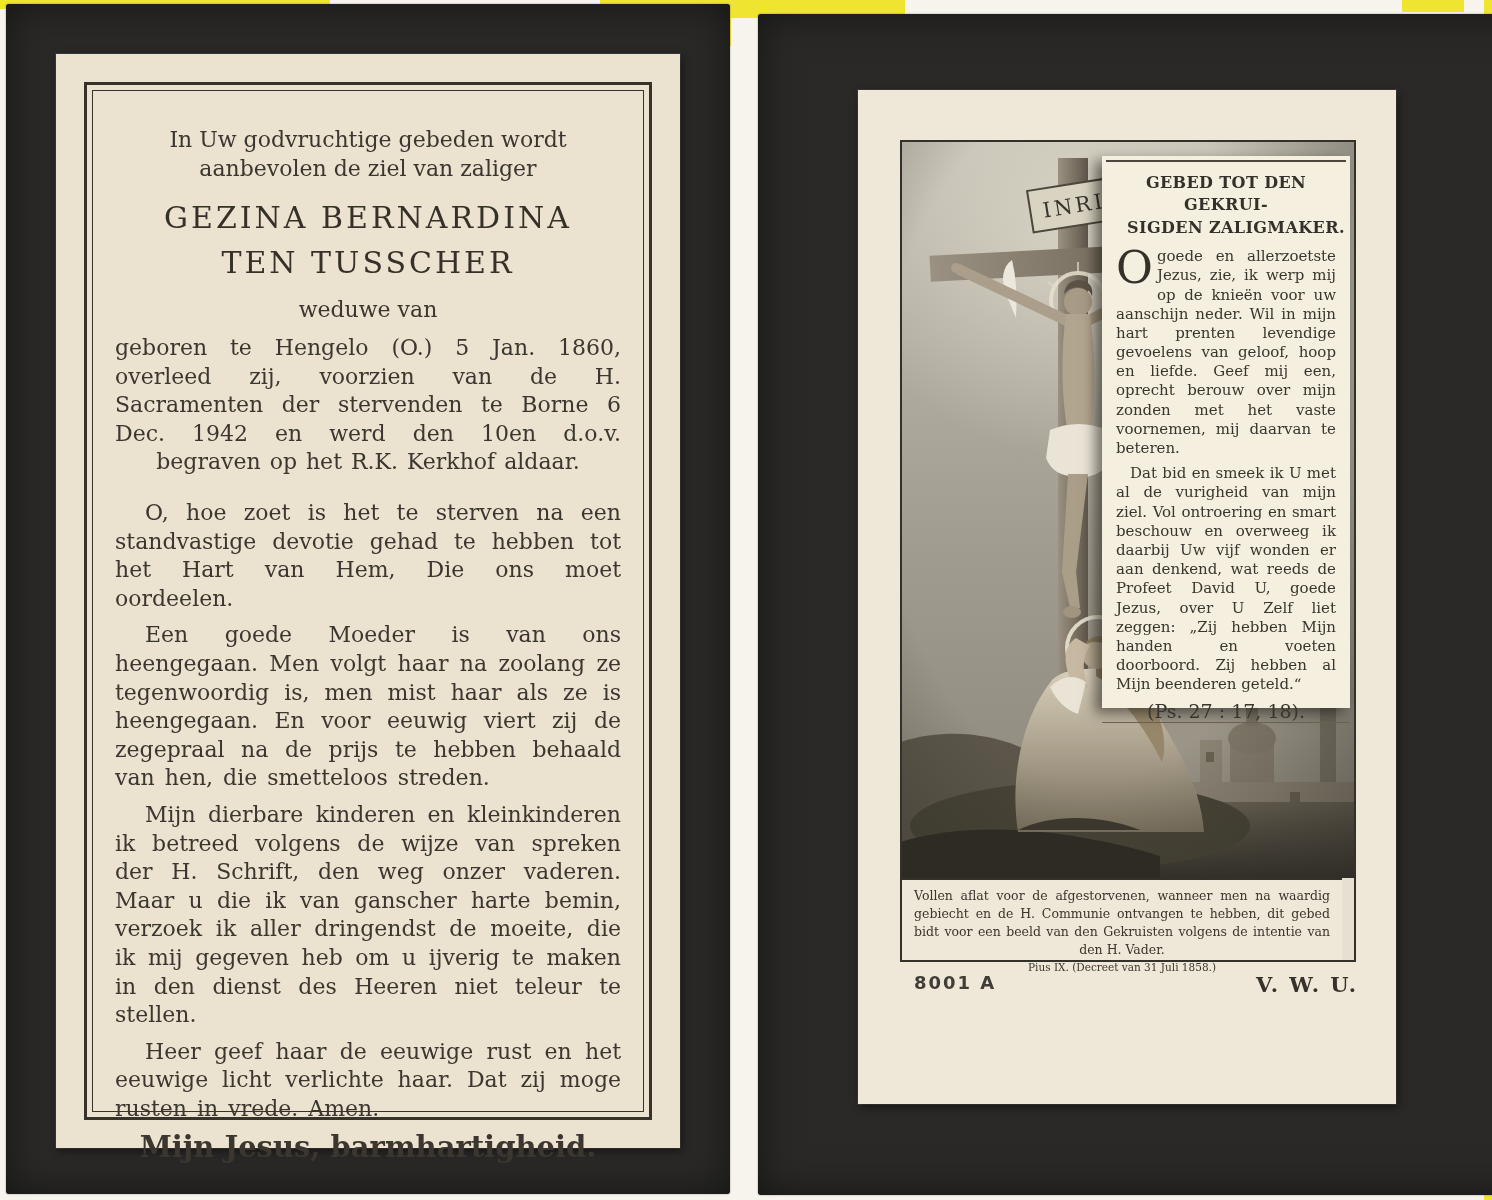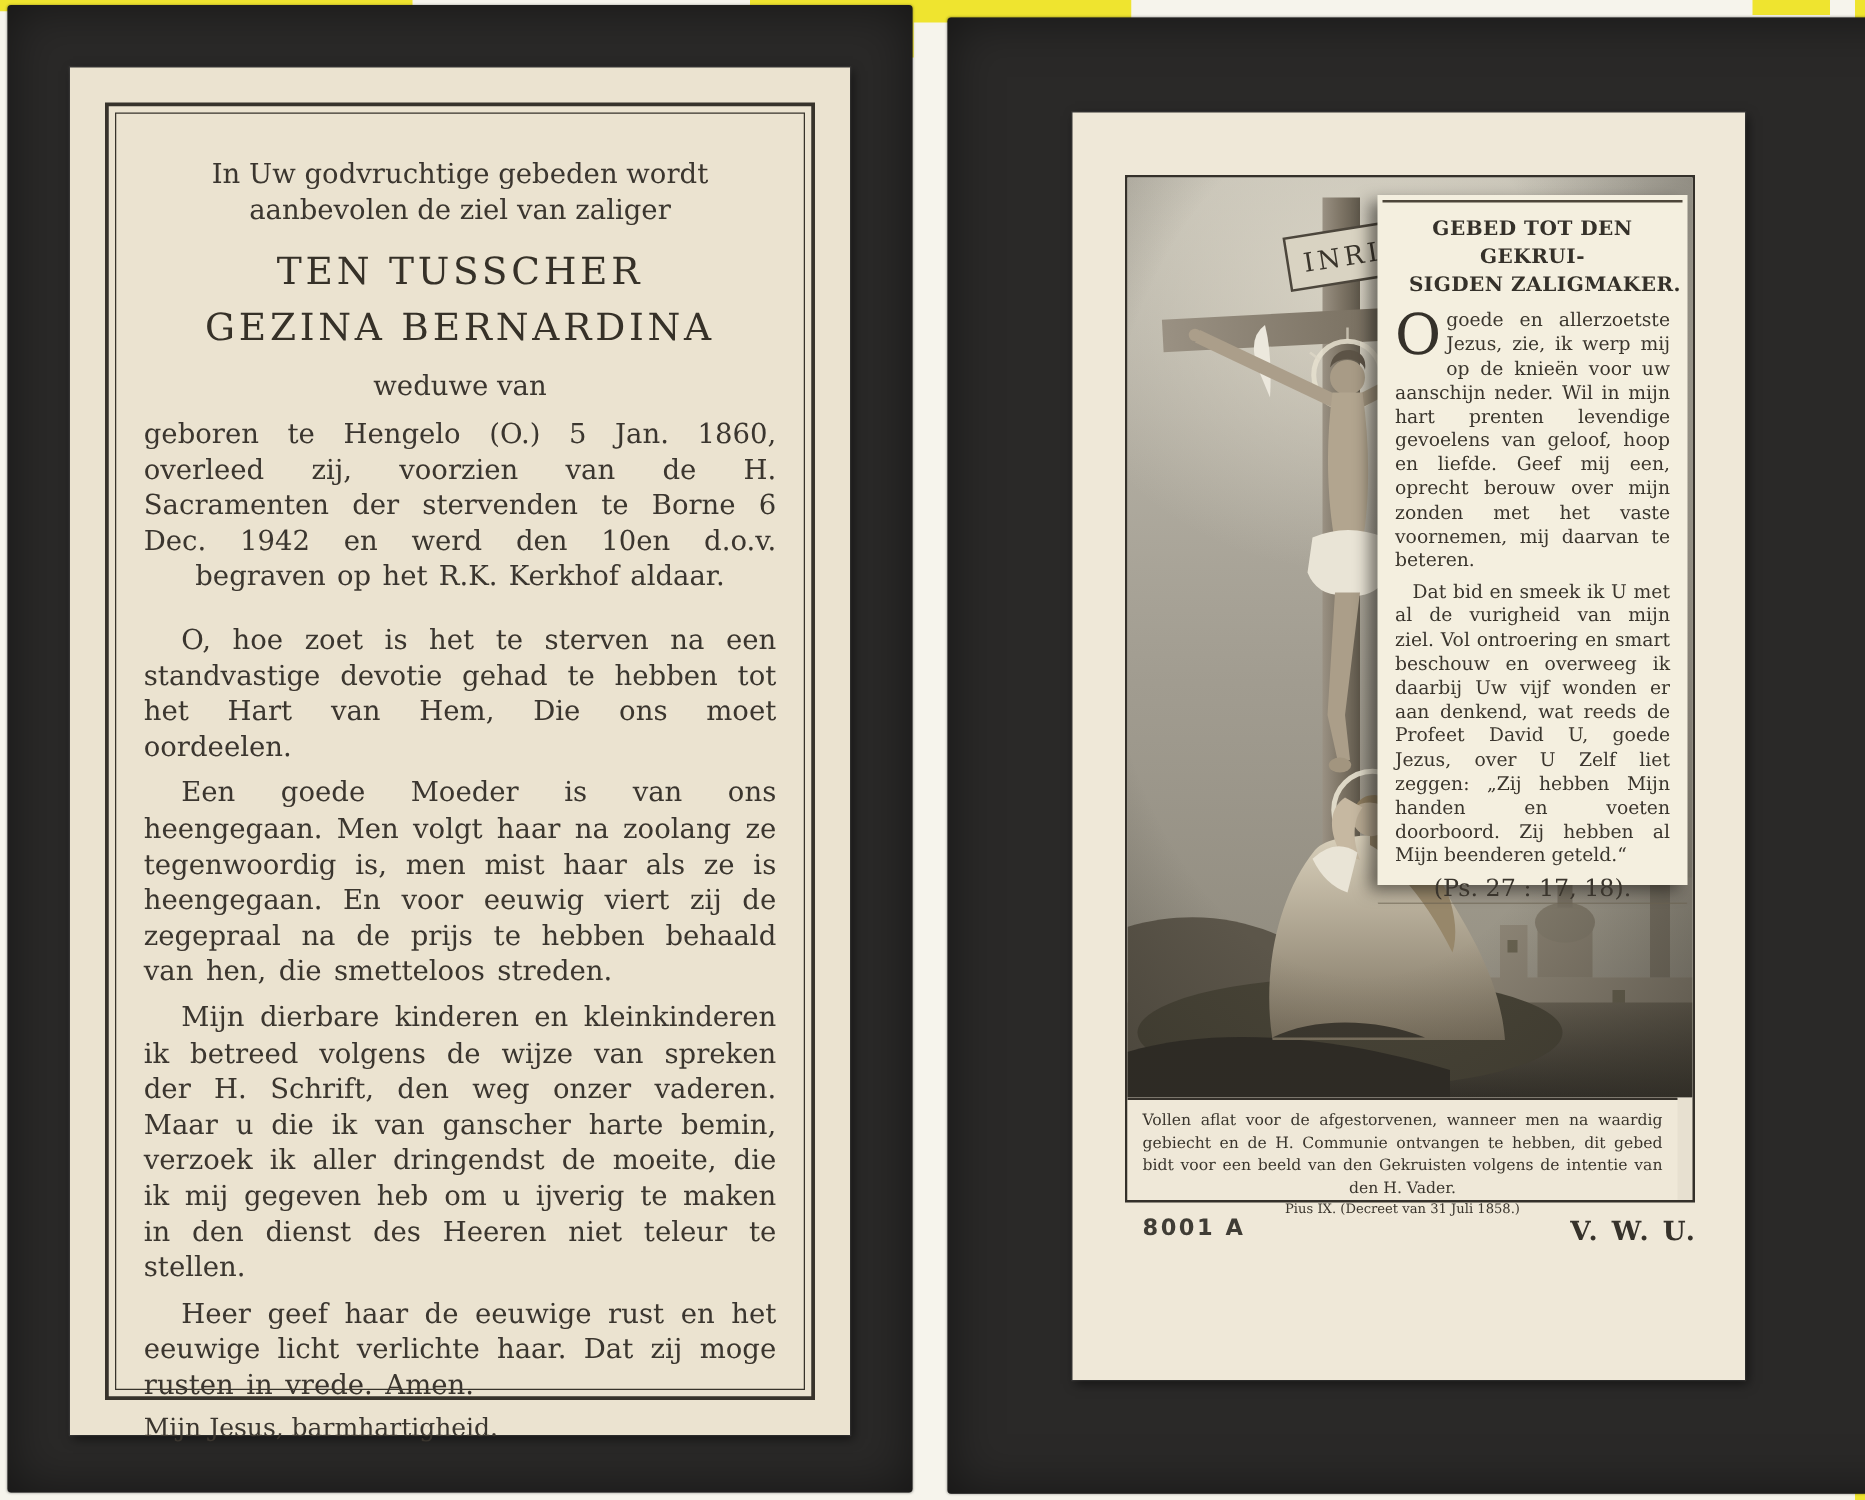--- a/index.html
+++ b/index.html
@@ -45,21 +45,21 @@
   .husband-name { text-align:center; font-size:23px; font-weight:bold; margin-top:12px; letter-spacing:.5px; }
   .bio {
     margin-top:12px; font-size:22px; line-height:1.3;
     text-align:justify; text-align-last:center; word-spacing:2px;
   }
   .para {
     font-size:22px; line-height:1.3; text-align:justify;
     text-indent:30px; word-spacing:3px; margin-top:8px;
   }
   .para-first { margin-top:22px; }
-  .mercy-line { text-align:left; font-size:20px; margin-top:6px; }
+  .mercy-line { text-align:center; font-size:29px; margin-top:6px;font-weight:bold; }
 
   
   .paper-back {
     position:absolute; left:100px; top:76px; width:538px; height:1014px;
     background:#efe8d8;
     box-shadow: 0 0 0 1px rgba(255,255,255,.08), 2px 3px 8px rgba(0,0,0,.5);
   }
   .picture-box {
     position:absolute; left:42px; top:50px; width:456px; height:822px;
     border:2px solid #34302a; background:#e7e0d0;
@@ -115,22 +115,22 @@
 <div class="scan-edge edge3"></div>
 <div class="scan-edge edge4"></div>
 <div class="scan-edge edge5"></div>
 
 <div class="panel panel-front">
   <div class="paper-front">
     <div class="frame-outer">
       <div class="frame-inner">
         <div class="left-content">
           <div class="intro">In Uw godvruchtige gebeden wordt aanbevolen de ziel van zaliger</div>
+          <div class="name-line">GEZINA BERNARDINA</div>
           <div class="name-line">TEN TUSSCHER</div>
-          <div class="name-line">GEZINA BERNARDINA</div>
           <div class="widow-label">weduwe van</div>
           <div class="bio">geboren te Hengelo (O.) 5 Jan. 1860, overleed zij, voorzien van de H. Sacramenten der stervenden te Borne 6 Dec. 1942 en werd den 10en d.o.v. begraven op het R.K. Kerkhof aldaar.</div>
           <div class="para para-first">O, hoe zoet is het te sterven na een standvastige devotie gehad te hebben tot het Hart van Hem, Die ons moet oordeelen.</div>
           <div class="para">Een goede Moeder is van ons heengegaan. Men volgt haar na zoolang ze tegenwoordig is, men mist haar als ze is heengegaan. En voor eeuwig viert zij de zegepraal na de prijs te hebben behaald van hen, die smetteloos streden.</div>
           <div class="para">Mijn dierbare kinderen en kleinkinderen ik betreed volgens de wijze van spreken der H. Schrift, den weg onzer vaderen. Maar u die ik van ganscher harte bemin, verzoek ik aller dringendst de moeite, die ik mij gegeven heb om u ijverig te maken in den dienst des Heeren niet teleur te stellen.</div>
           <div class="para">Heer geef haar de eeuwige rust en het eeuwige licht verlichte haar. Dat zij moge rusten in vrede. Amen.</div>
           <div class="mercy-line">Mijn Jesus, barmhartigheid.</div>
 
         </div>
 

